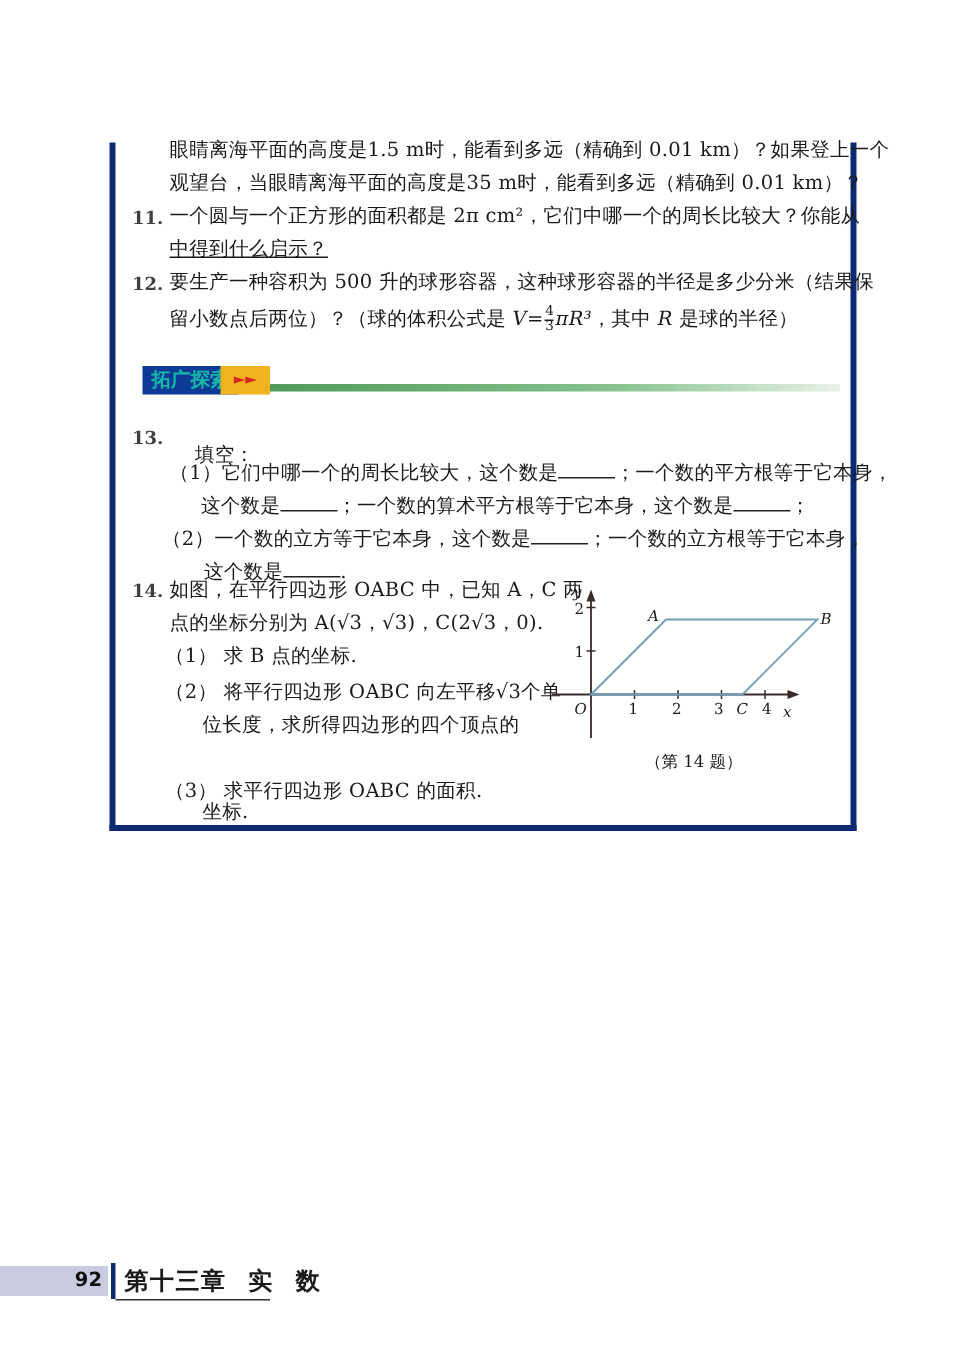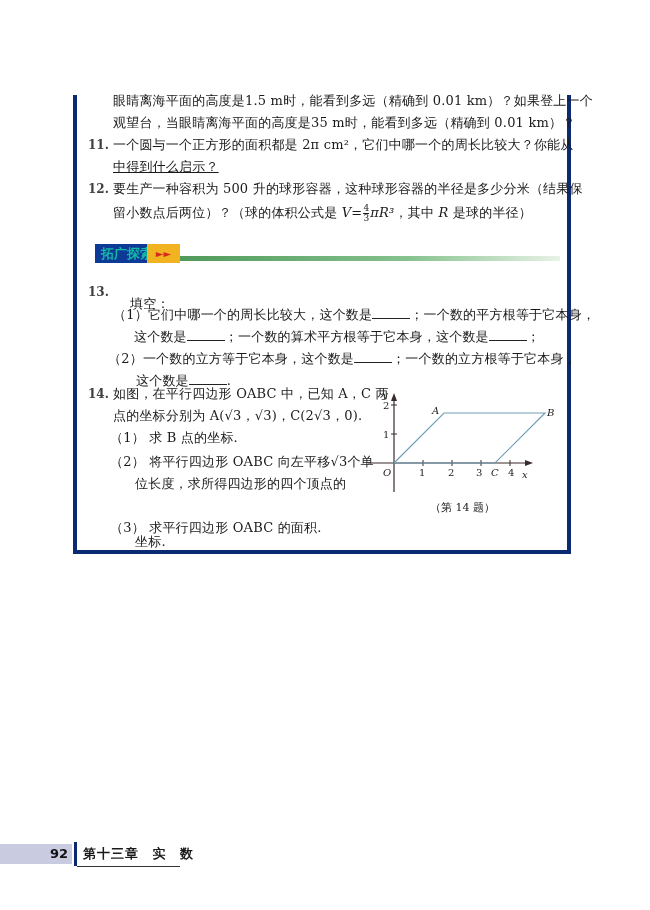--- a/index.html
+++ b/index.html
@@ -37,21 +37,21 @@
   .diagram { position: absolute; left: 360px; top: 380px; width: 210px; height: 140px; }
   .caption { position: absolute; left: 430px; top: 500px; font-size: 11px; }
   .footer-band { position: absolute; left: 0; top: 844px; width: 72px; height: 20px; background: #c9cbe0; }
   .footer-page {
     position: absolute; left: 40px; top: 844px; width: 28px; height: 33px; text-align: right;
     font-family: "DejaVu Sans", sans-serif; font-weight: bold; font-size: 13px; line-height: 20px; color: #111;
   }
   .footer-divider { position: absolute; left: 74px; top: 842px; width: 3px; height: 24px; background: #0c2a72; }
   .footer-chapter {
     position: absolute; left: 83px; top: 844px; font-family: "DejaVu Sans", sans-serif; font-weight: bold;
-    font-size: 13px; line-height: 20px; letter-spacing: 1px; word-spacing: 8px;
+    font-size: 16px; line-height: 20px; letter-spacing: 1px; word-spacing: 8px;
   }
   .footer-rule { position: absolute; left: 77px; top: 866px; width: 103px; height: 1px; background: #333; }
 </style>
 </head>
 <body>
 
 <div class="box"></div>
 
 <div class="line" style="left:113px; top:92px;">眼睛离海平面的高度是1.5 m时，能看到多远（精确到 0.01 km）？如果登上一个</div>
 <div class="line" style="left:113px; top:114px;">观望台，当眼睛离海平面的高度是35 m时，能看到多远（精确到 0.01 km）？</div>

